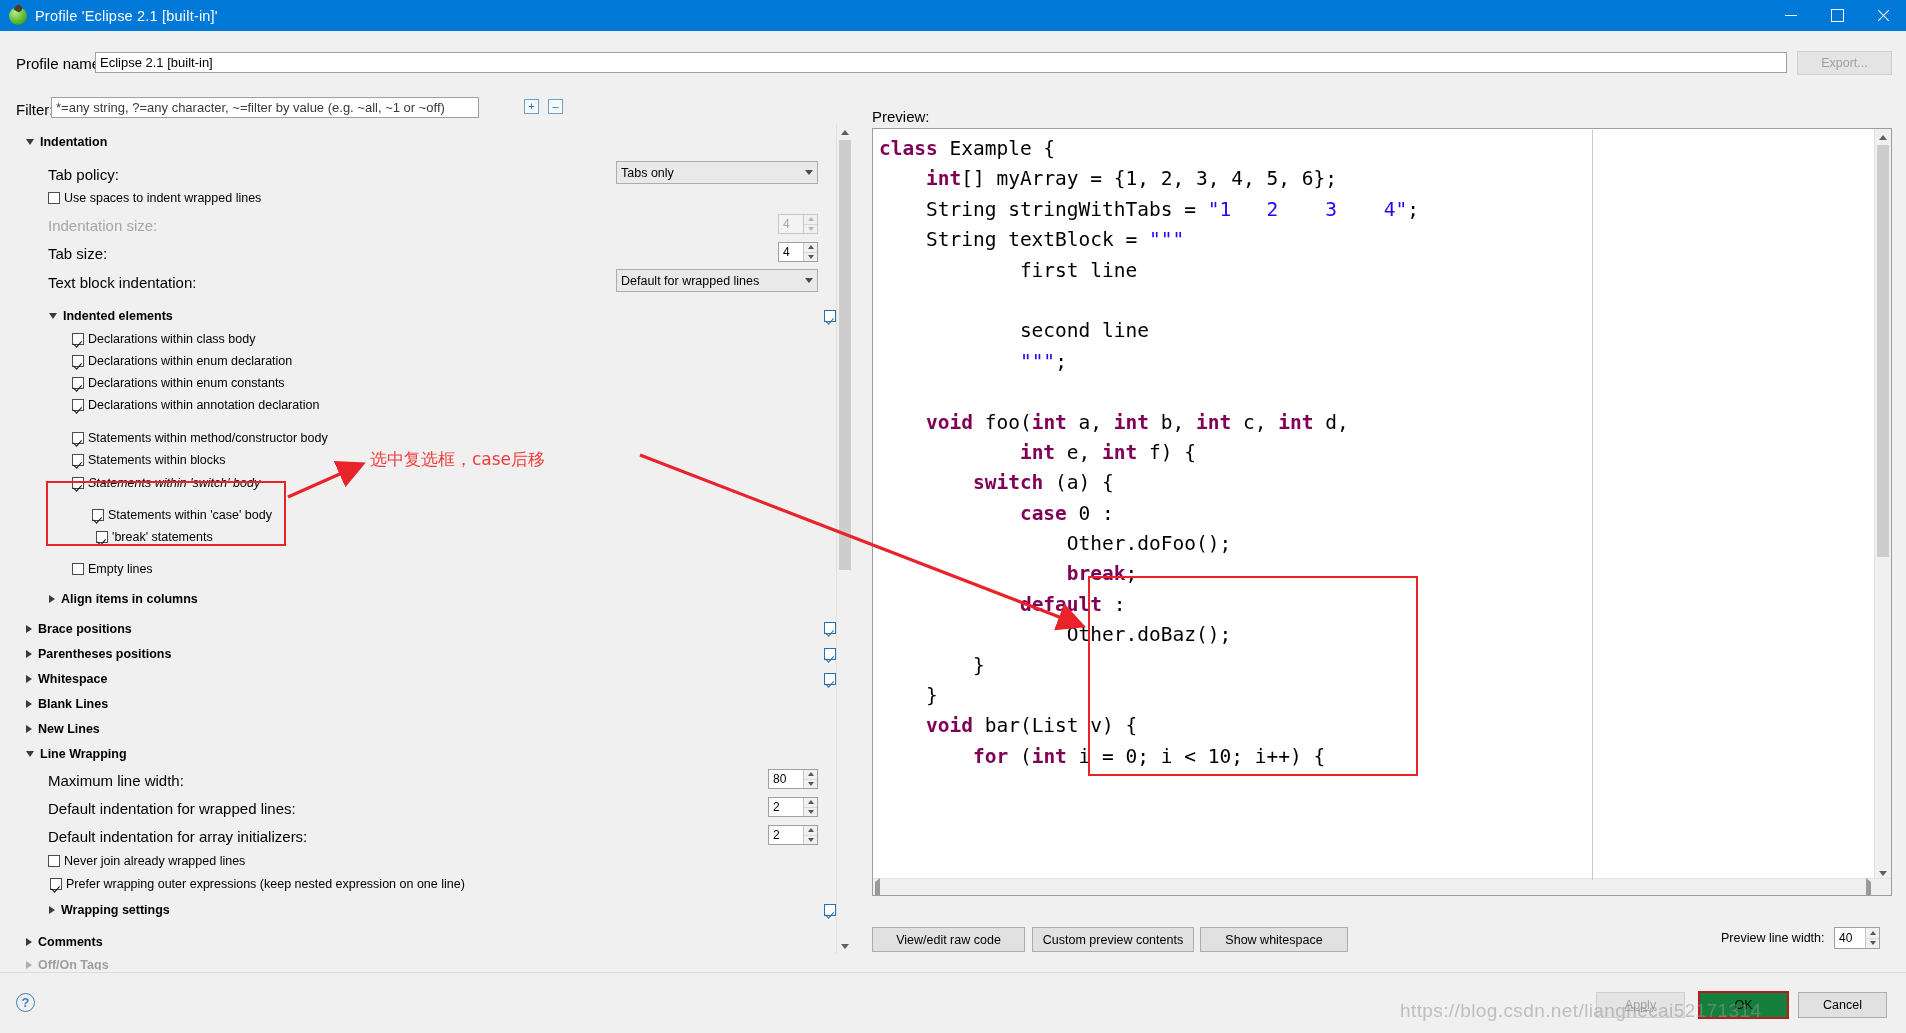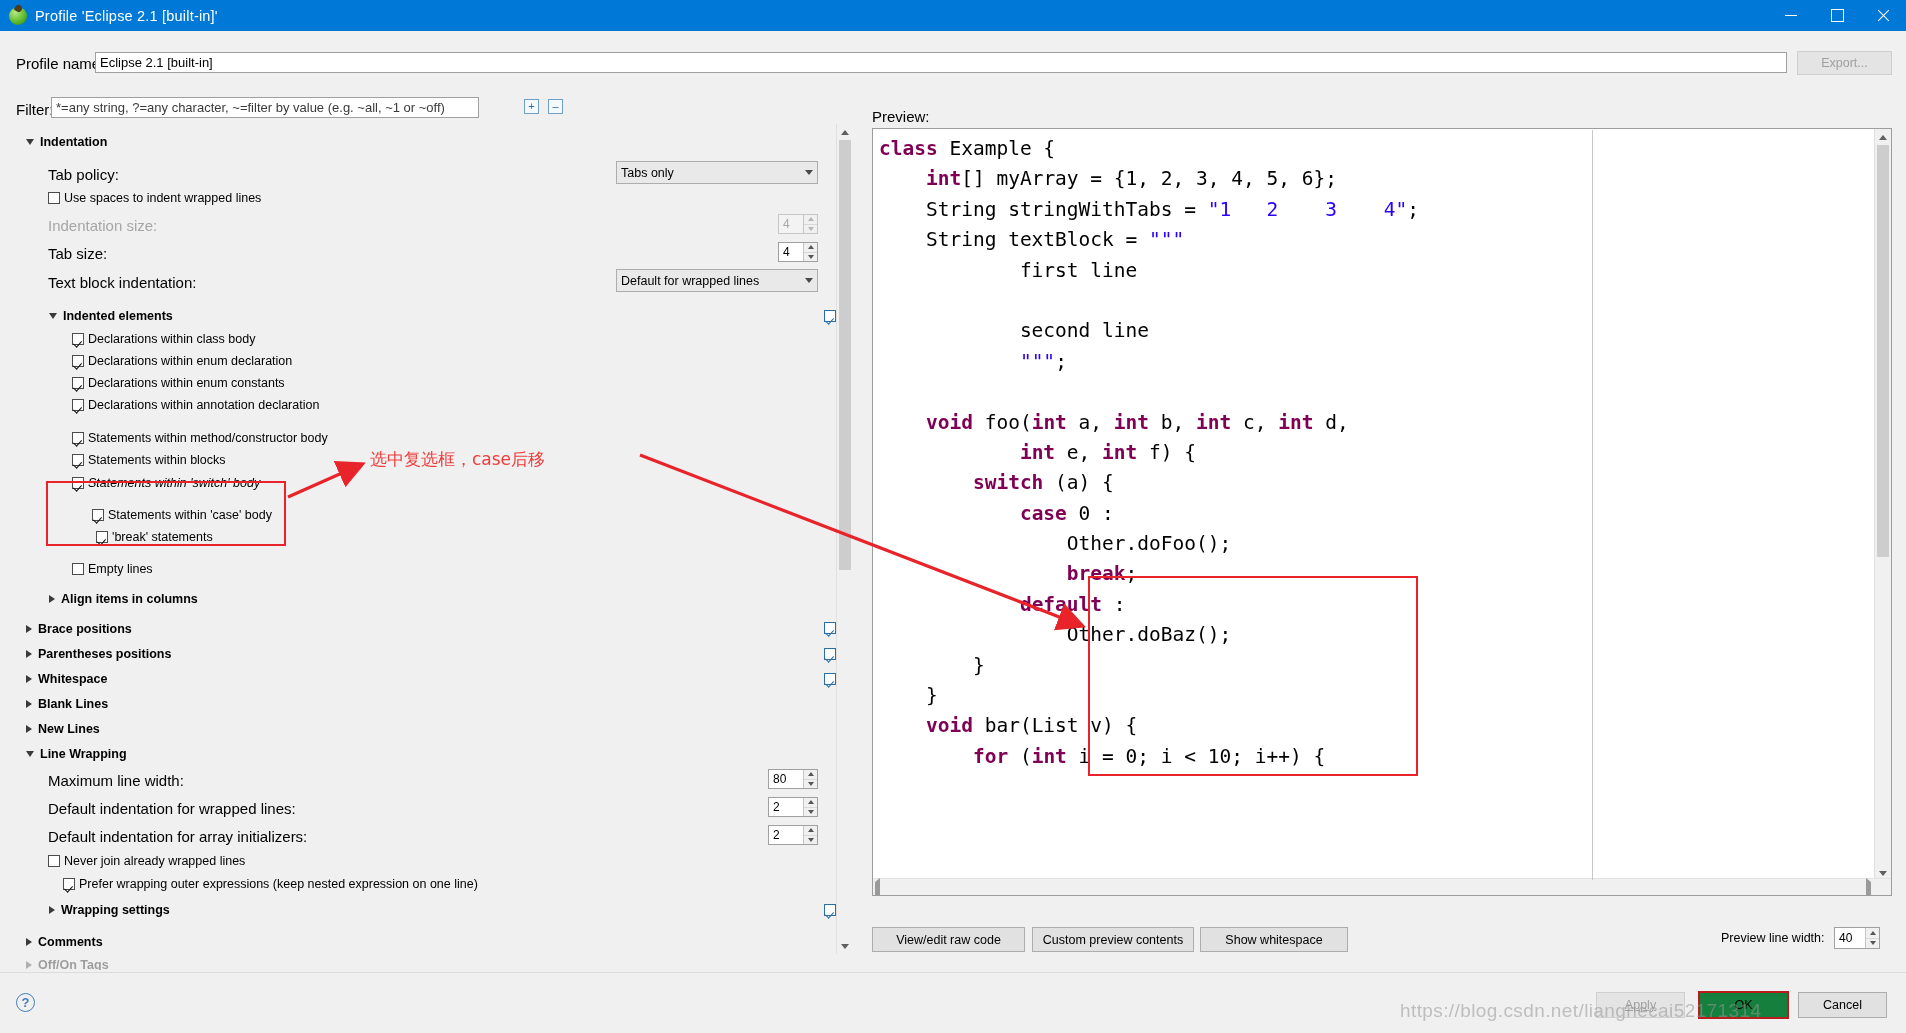--- a/index.html
+++ b/index.html
@@ -383,21 +383,21 @@
         <i>
           <b class="arw-d"></b>
         </i>
       </span>
   </div>
 
   <div class="chkrow" style="left:36px;top:730px;">
     <span class="cb"></span>
     <span class="t">Never join already wrapped lines</span>
   </div>
-  <div class="chkrow" style="left:51px;top:753px;">
+  <div class="chkrow" style="left:38px;top:753px;">
     <span class="cb on"></span>
     <span class="t">Prefer wrapping outer expressions (keep nested expression on one line)</span>
   </div>
 
   <div class="sect" style="left:37px;top:779px;">
     <span class="twisty closed"></span>
     <span>Wrapping settings</span>
   </div>
   <span class="cb blue on" style="position:absolute;left:812px;top:780px;"></span>
 

